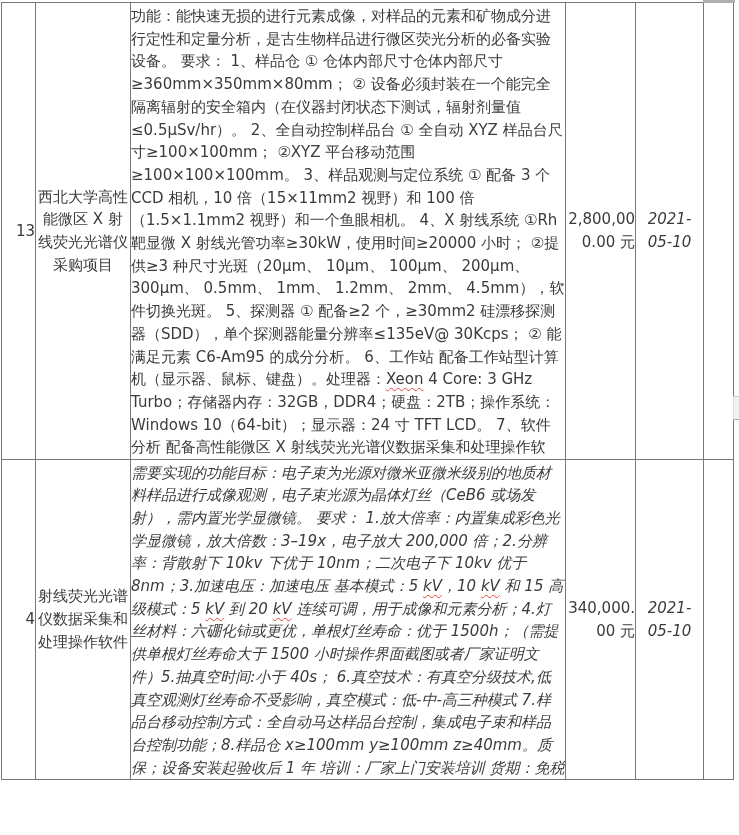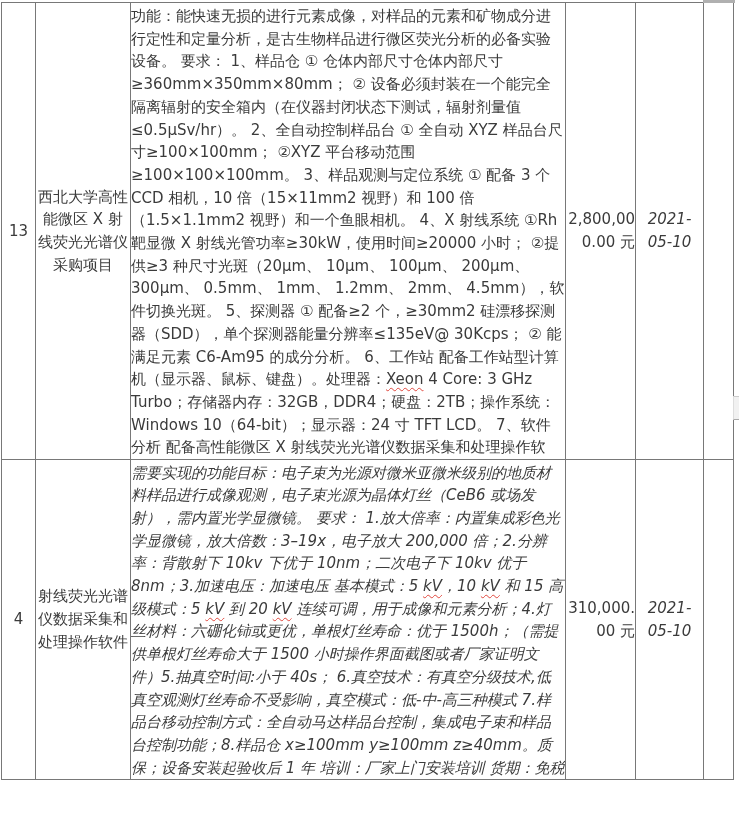--- a/index.html
+++ b/index.html
@@ -26,21 +26,21 @@
     font-size: 15px;
     line-height: 22.7px;
     vertical-align: middle;
     padding: 0;
     overflow: hidden;
   }
   tr.row-13 { height: 457px; }
   tr.row-14 { height: 320px; }
 
   .id-cell {
-    text-align: center;
+    text-align: right;
     margin-top: 28px;
   }
   .project-cell {
     padding: 0 3px 0 7px;
     text-align: center;
     word-break: break-word;
   }
   .desc-cell {
     vertical-align: top;
     padding: 3px 5px 0 7px;
@@ -118,18 +118,18 @@
       <td class="price-cell">2,800,000.00 元</td>
       <td class="date-cell">2021-05-10</td>
       <td class="empty-cell"></td>
     </tr>
     <tr class="row-14">
       <td class="id-cell">4</td>
       <td class="project-cell">射线荧光光谱仪数据采集和处理操作软件</td>
       <td class="desc-cell">
         <div class="desc-inner">需要实现的功能目标：电子束为光源对微米亚微米级别的地质材料样品进行成像观测，电子束光源为晶体灯丝（CeB6 或场发射），需内置光学显微镜。 要求： 1.放大倍率：内置集成彩色光学显微镜，放大倍数：3–19x，电子放大 200,000 倍；2.分辨率：背散射下 10kv 下优于 10nm；二次电子下 10kv 优于 8nm；3.加速电压：加速电压 基本模式：5 <span class="misspell">kV</span>，10 <span class="misspell">kV</span> 和 15 高级模式：5 <span class="misspell">kV</span> 到 20 <span class="misspell">kV</span> 连续可调，用于成像和元素分析；4.灯丝材料：六硼化铈或更优，单根灯丝寿命：优于 1500h；（需提供单根灯丝寿命大于 1500 小时操作界面截图或者厂家证明文件）5.抽真空时间:小于 40s； 6.真空技术：有真空分级技术,低真空观测灯丝寿命不受影响，真空模式：低-中-高三种模式 7.样品台移动控制方式：全自动马达样品台控制，集成电子束和样品台控制功能；8.样品仓 x≥100mm y≥100mm z≥40mm。质保；设备安装起验收后 1 年 培训：厂家上门安装培训 货期：免税手续办好后三个月 数量：1 台</div>
       </td>
-      <td class="price-cell">310,000.00 元</td>
+      <td class="price-cell">340,000.00 元</td>
       <td class="date-cell">2021-05-10</td>
       <td class="empty-cell"></td>
     </tr>
   </tbody>
 </table>
 
 </body></html>

